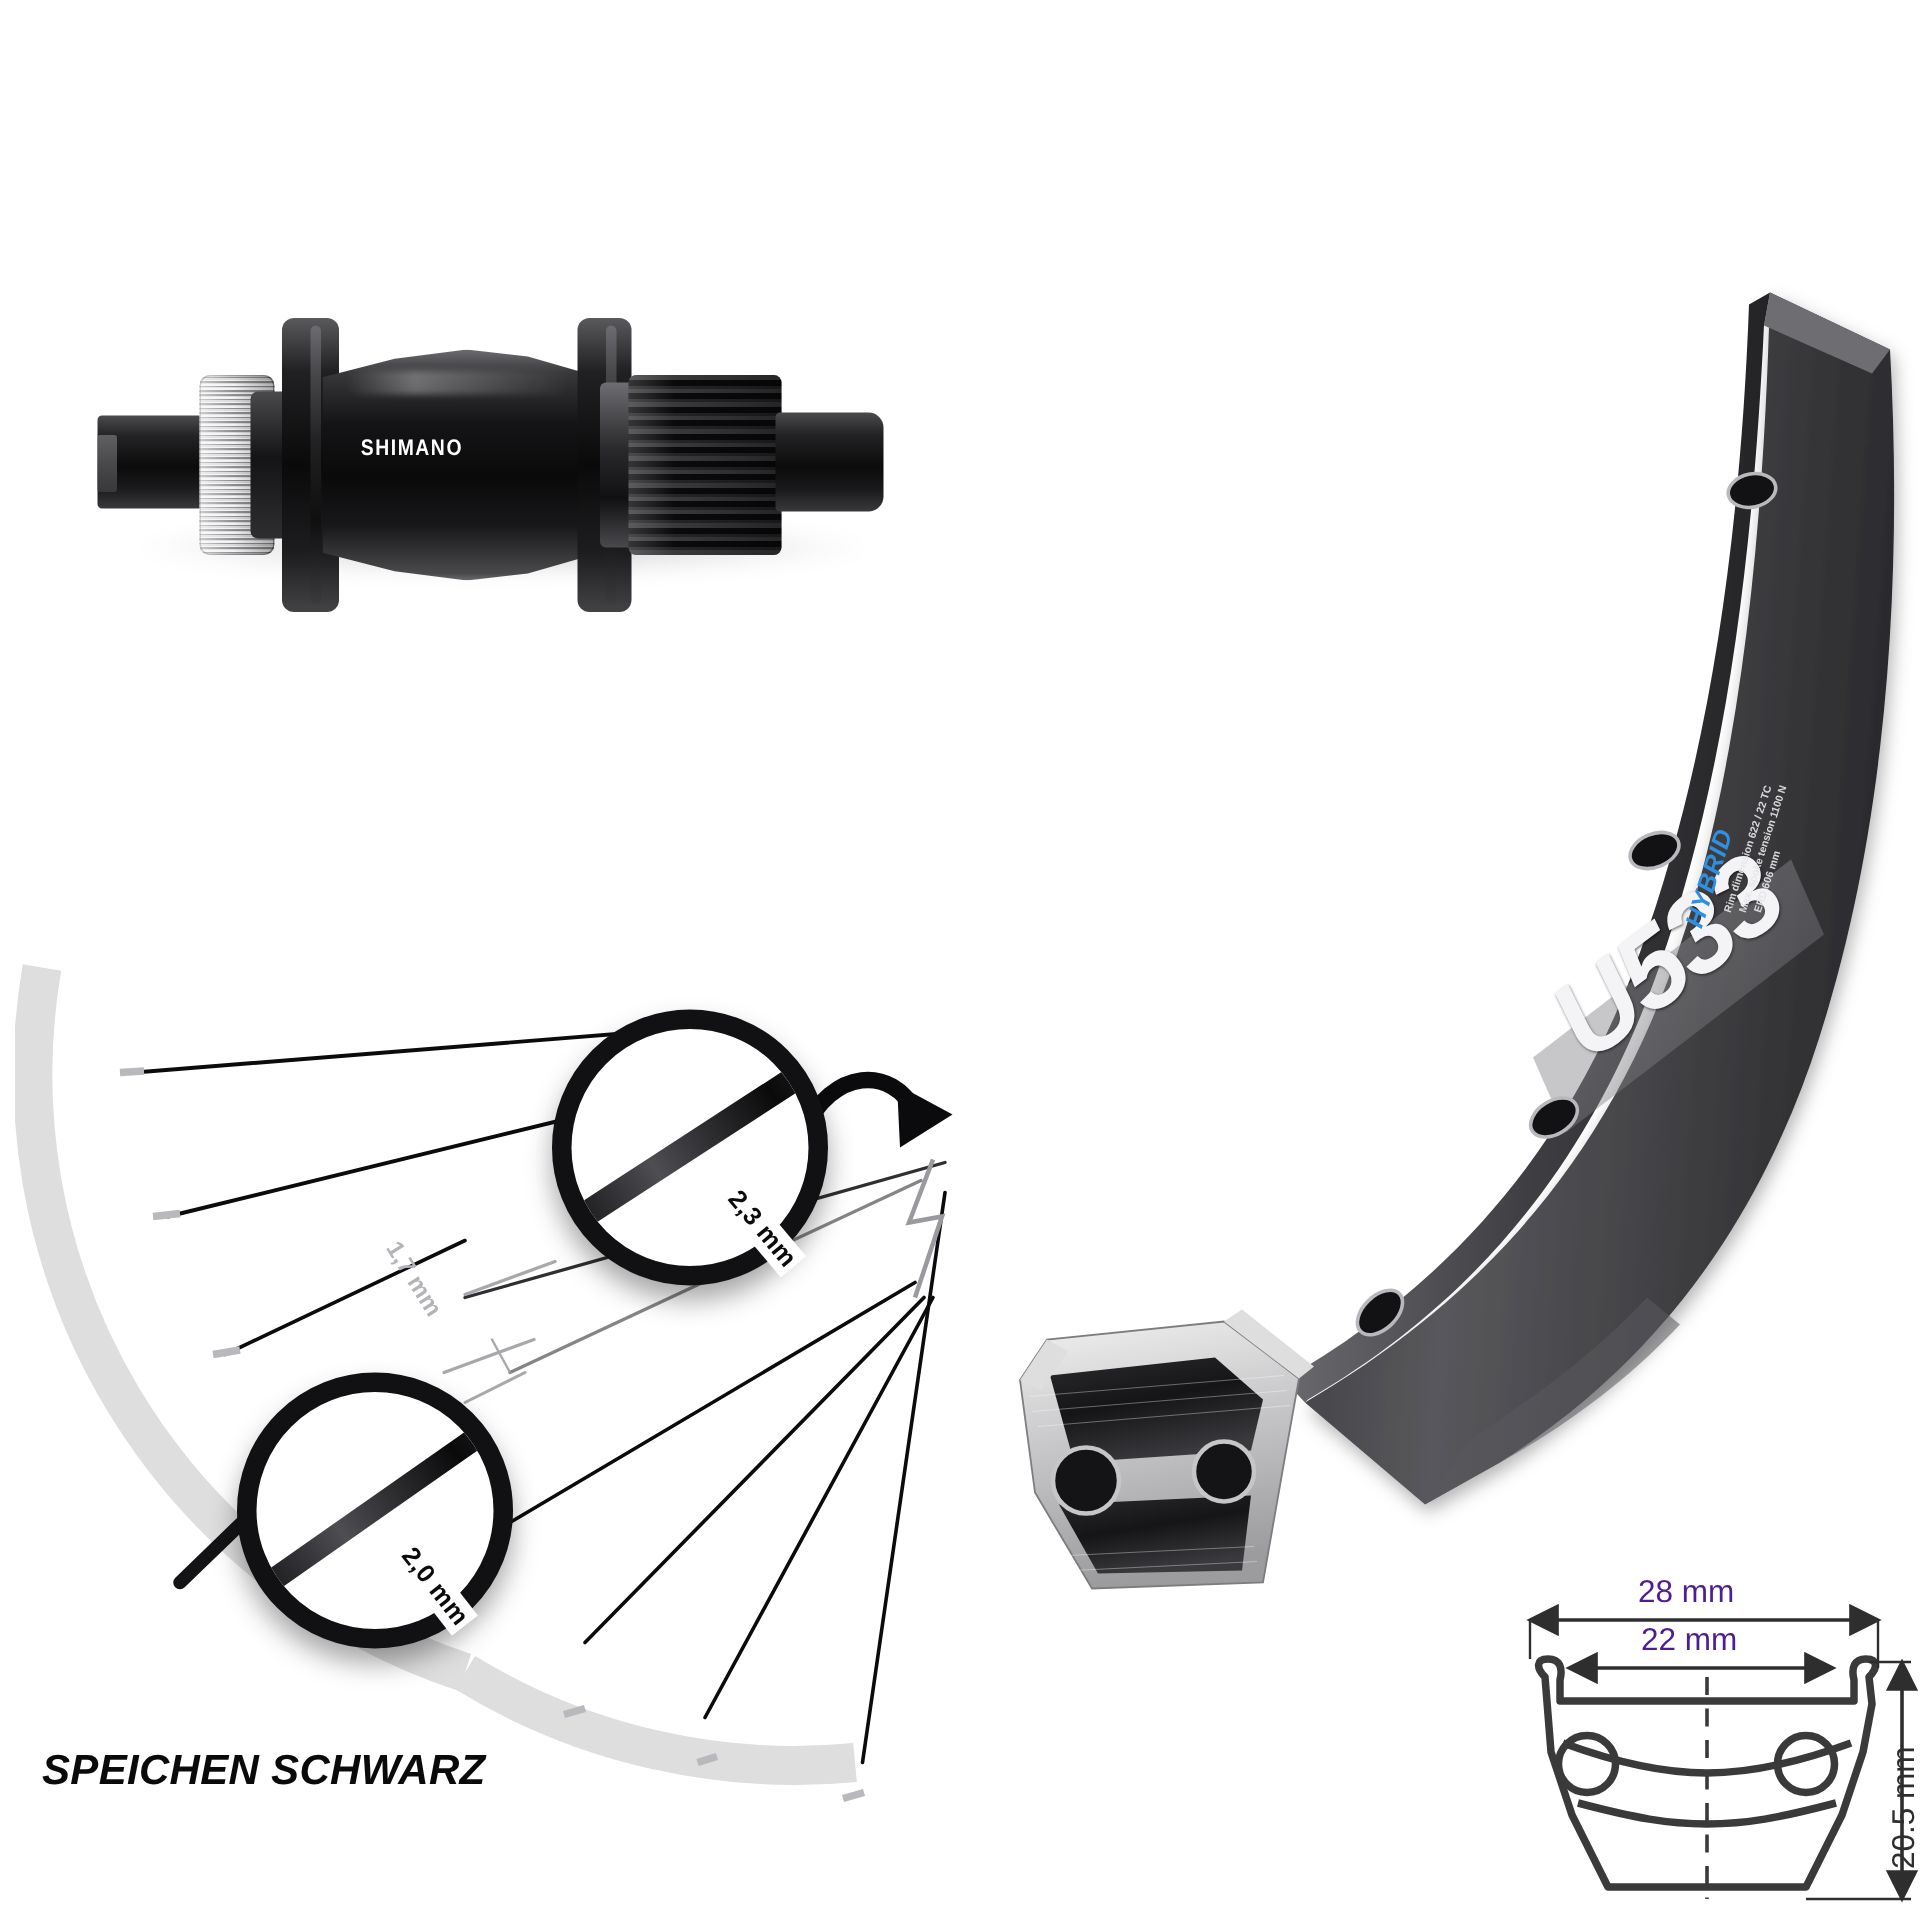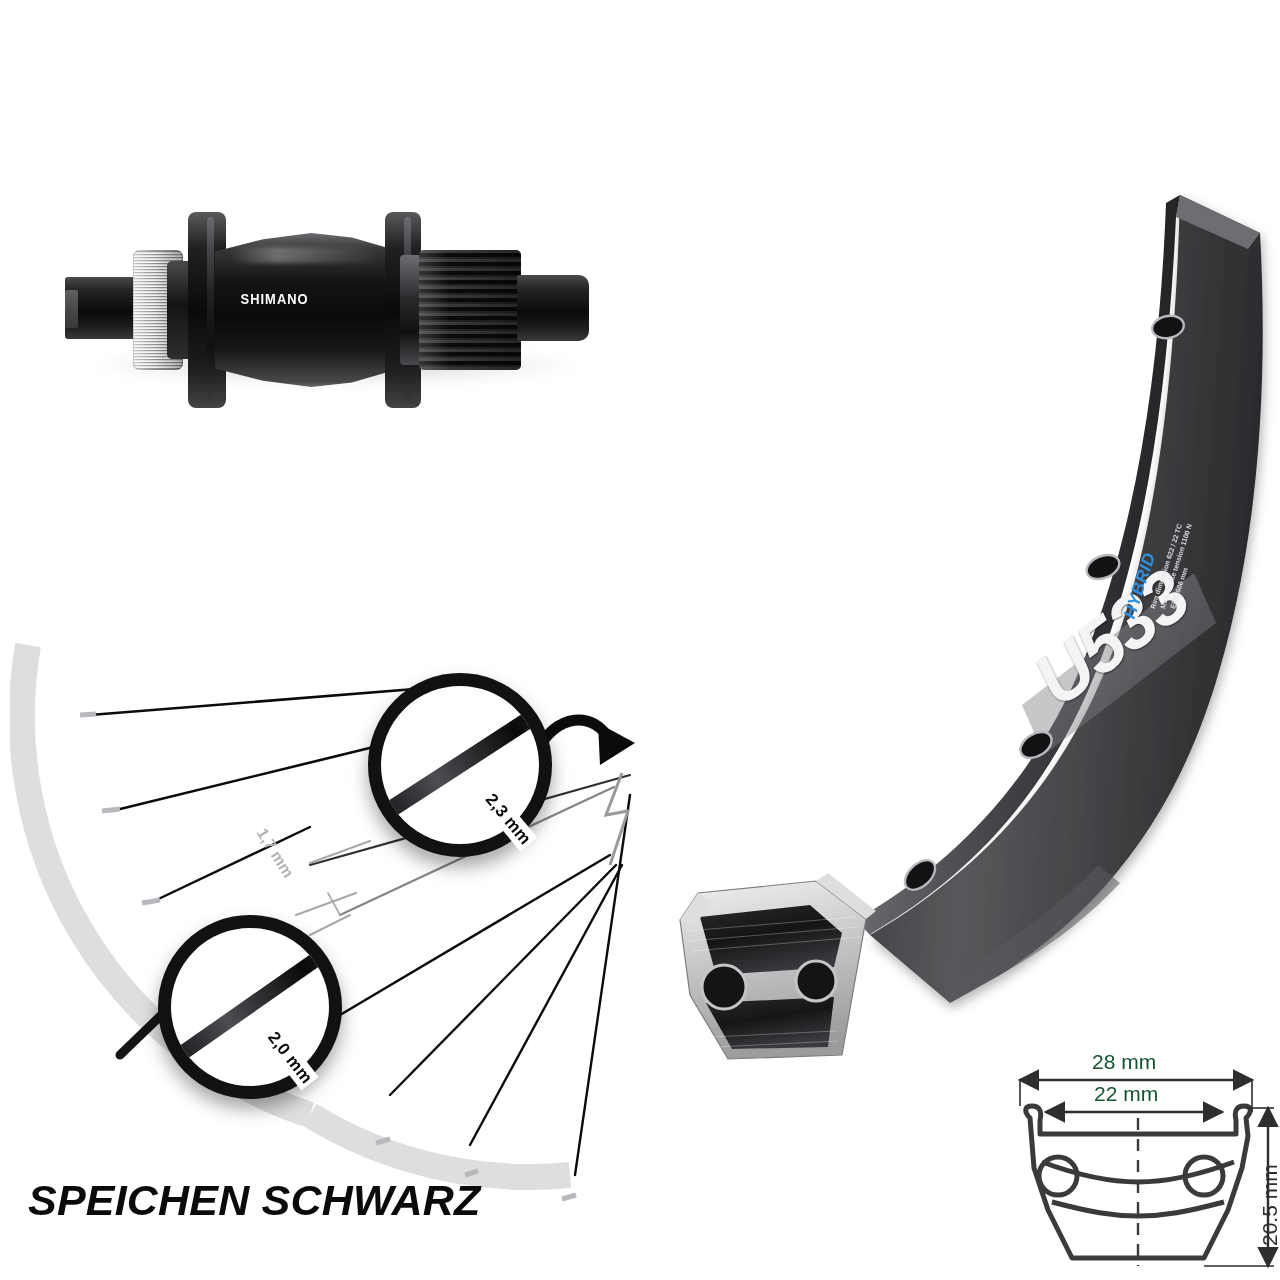--- a/index.html
+++ b/index.html
@@ -68,38 +68,38 @@
   .mag-inner{position:absolute;left:0;top:0;width:100%;height:100%;border-radius:50%;overflow:hidden;}
   .mag-spoke{position:absolute;background:linear-gradient(90deg,#0c0c0e,#4d4d52 35%,#0a0a0b 75%,#2a2a2d);
        border-radius:3px;}
   .mag-label{position:absolute;color:#0b0b0c;font-weight:bold;font-size:17px;letter-spacing:.3px;
        white-space:nowrap;background:#fff;padding:1px 3px;}
   .mm17{position:absolute;color:#b4b4b8;font-weight:bold;font-size:16px;white-space:nowrap;}
 
   
   #caption{position:absolute;left:28px;top:1163px;width:620px;}
   #cap1{font-size:37px;color:#0a0a0a;line-height:1.08;letter-spacing:-.2px;}
-  #cap2{font-size:43px;color:#0a0a0a;font-weight:bold;font-style:italic;line-height:1.08;
-        letter-spacing:.2px;margin-top:14px;}
+  #cap2{font-size:28px;color:#0a0a0a;font-weight:bold;font-style:italic;line-height:1.08;
+        letter-spacing:.2px;margin-top:2px;}
 
   
   #rim-group{position:absolute;left:620px;top:175px;width:660px;height:910px;}
   #rim-svg{position:absolute;left:0;top:0;}
   .u533{position:absolute;color:#f4f4f6;font-style:italic;font-weight:bold;
         font-size:74px;letter-spacing:-2px;white-space:nowrap;
         text-shadow:0 1px 2px rgba(0,0,0,.55);}
   .hybrid{position:absolute;color:#2f8fe0;font-style:italic;font-weight:bold;font-size:17px;
         letter-spacing:.5px;white-space:nowrap;}
   .rim-fine{position:absolute;color:#e6e6ea;font-size:7px;line-height:1.45;white-space:nowrap;
         font-weight:bold;opacity:.92;}
 
   
   #dim-group{position:absolute;left:990px;top:1050px;width:290px;height:230px;}
   #dim-svg{position:absolute;left:0;top:0;}
-  .dim-txt{position:absolute;color:#14532d;font-size:21px;white-space:nowrap;}
+  .dim-txt{position:absolute;color:#4c1d95;font-size:21px;white-space:nowrap;}
   .dim-txt-v{position:absolute;color:#2e2e2e;font-size:21px;white-space:nowrap;
         transform-origin:left top;transform:rotate(-90deg);}
 </style>
 </head>
 <body>
 
 <div id="stage">
 
   <div id="hub-group">
     <div class="hub-shadow"></div>

